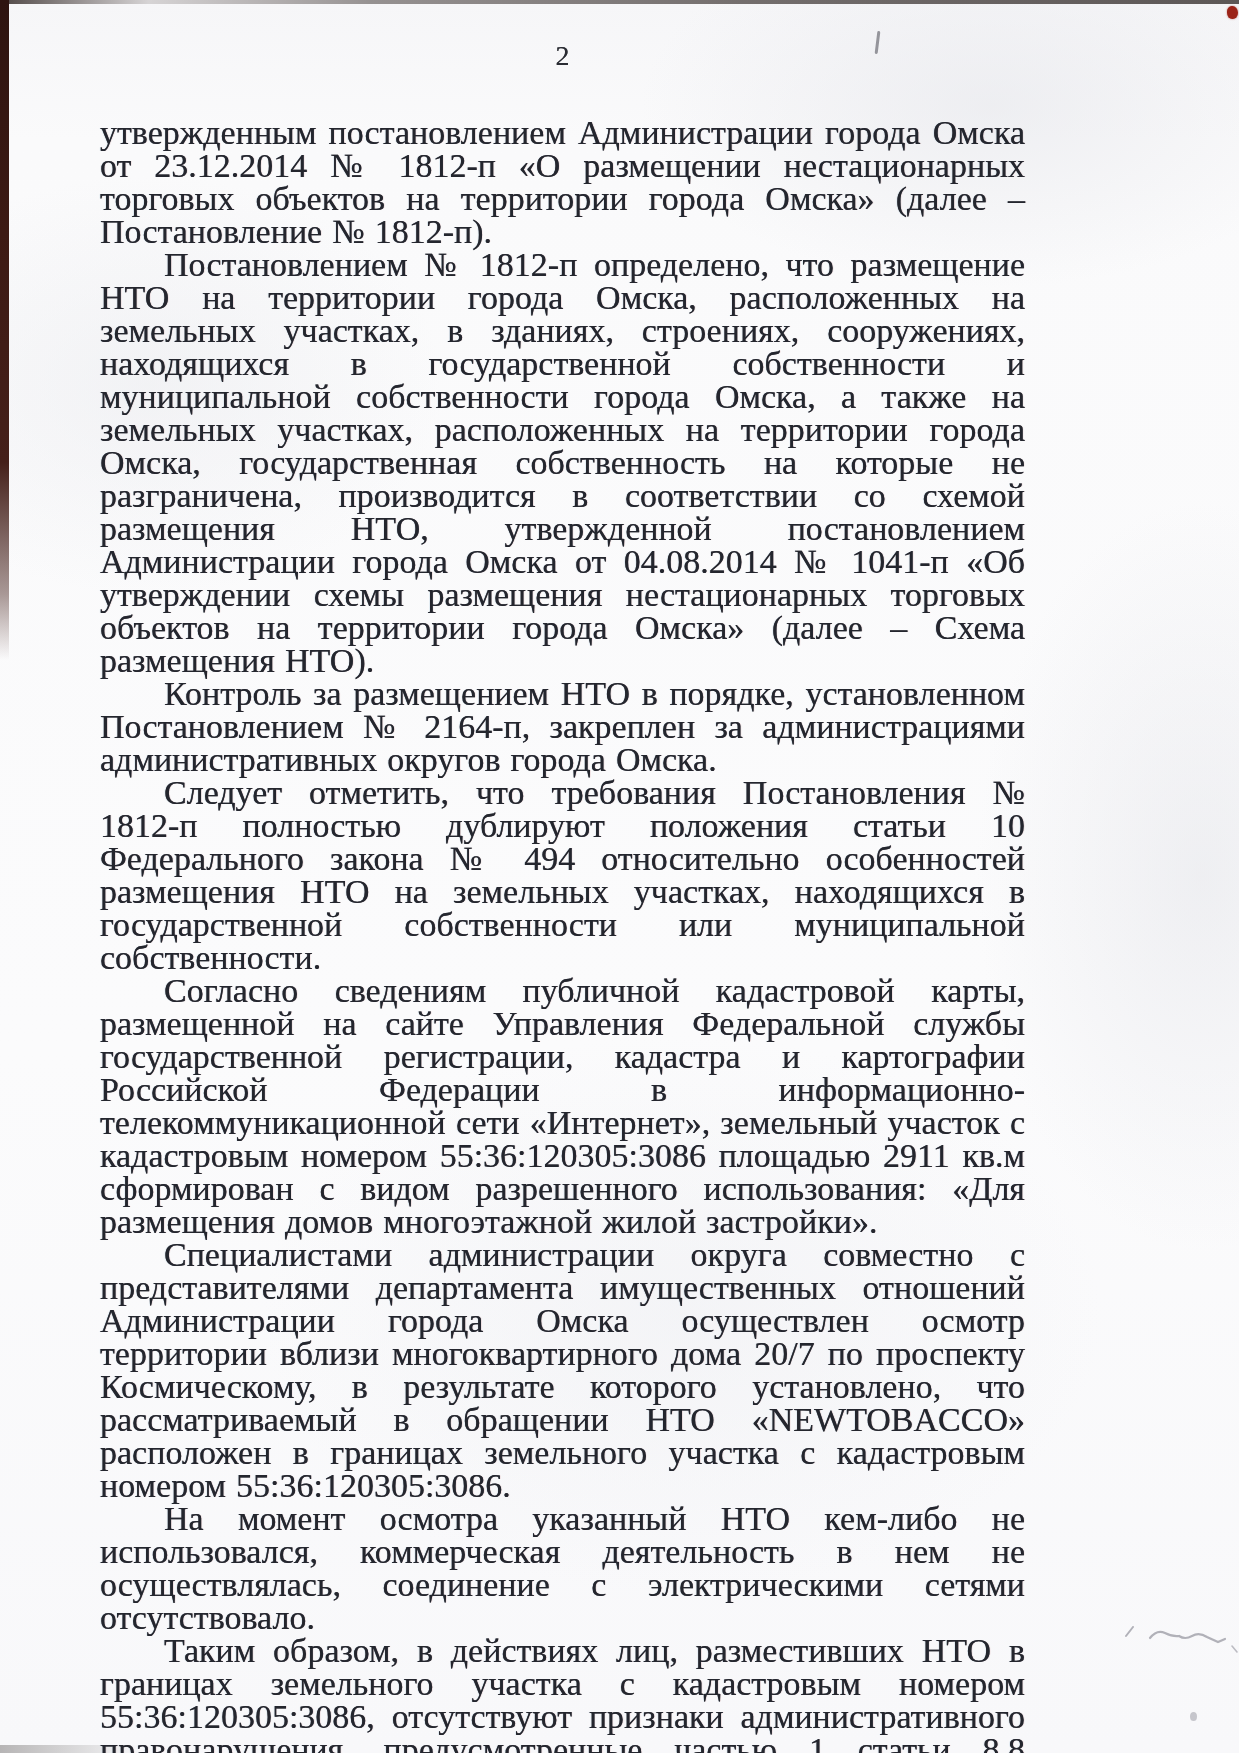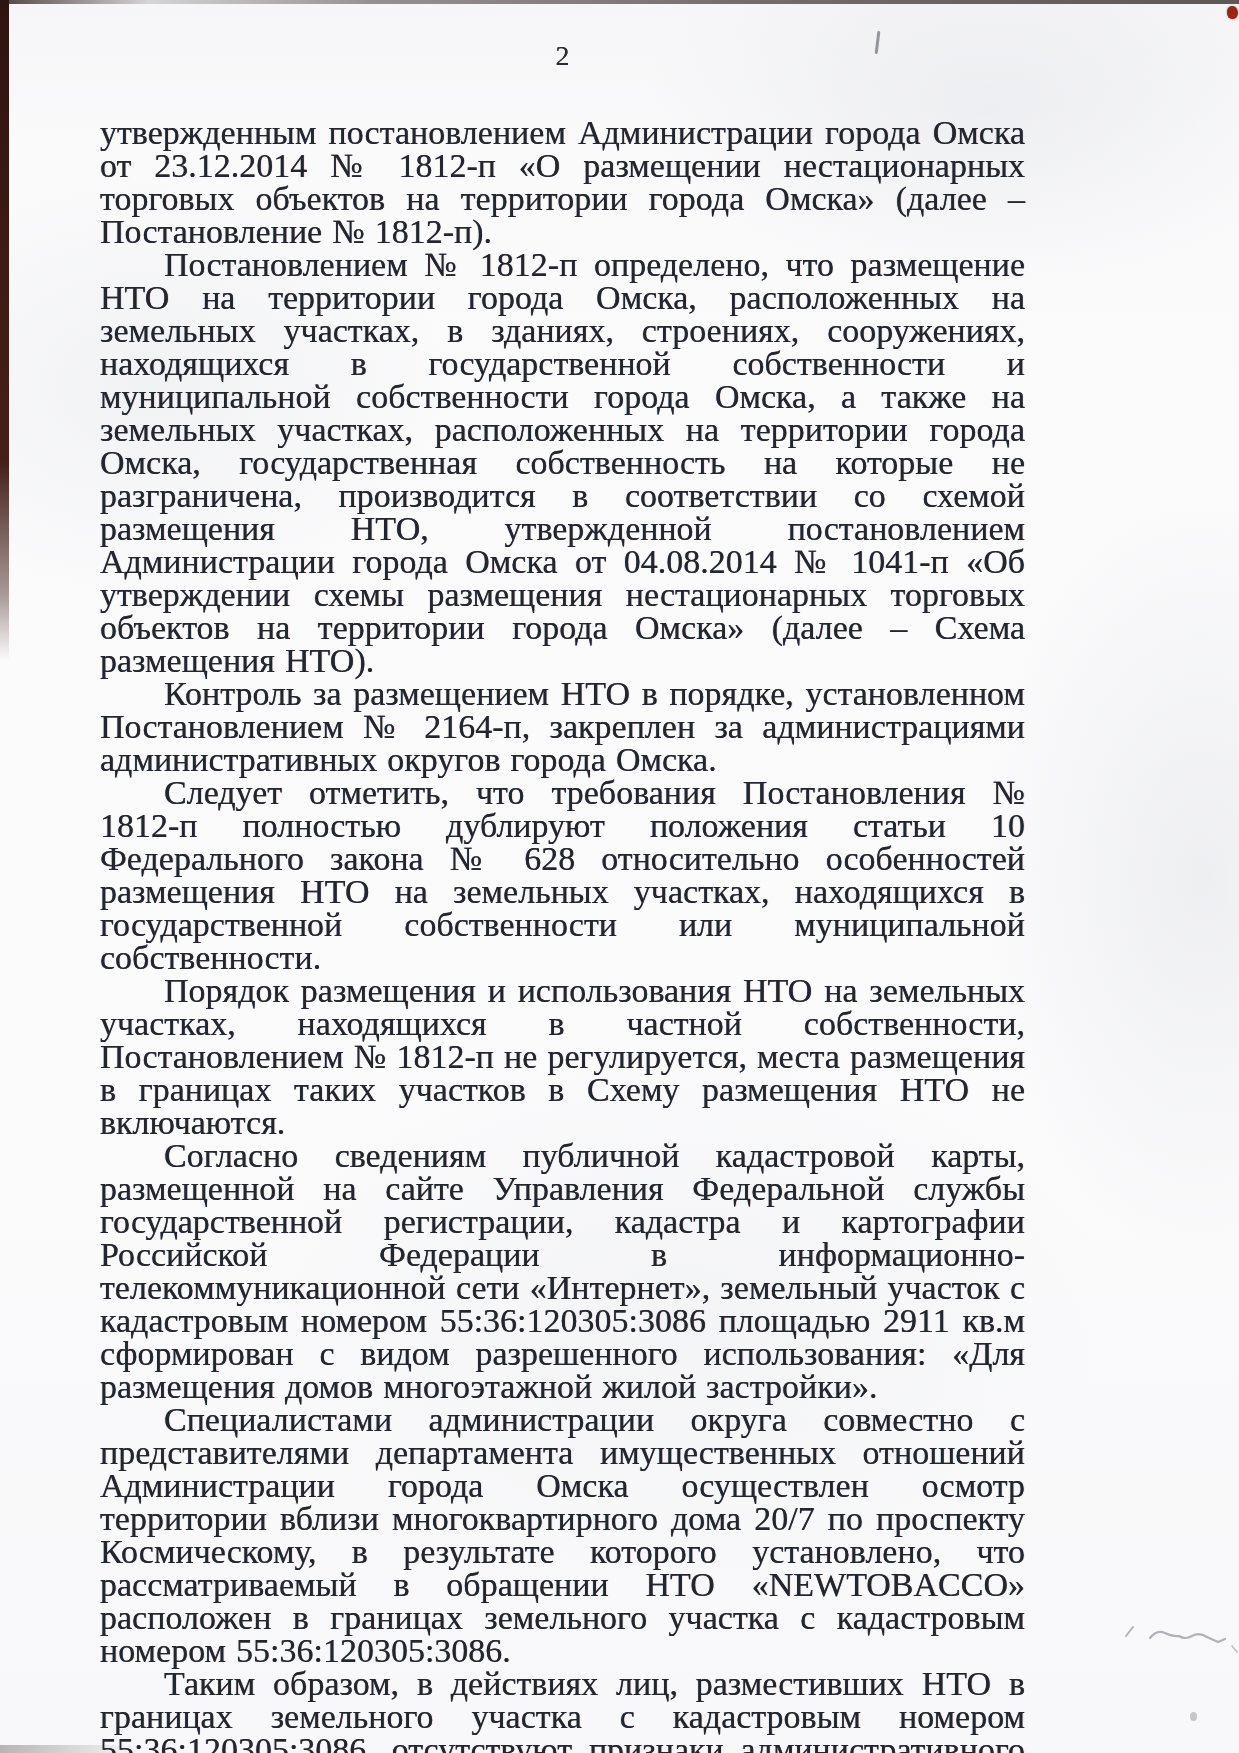--- a/index.html
+++ b/index.html
@@ -84,18 +84,18 @@
   <path d="M14 30 l7 -9" stroke="#9a9aa3" stroke-width="2" fill="none" stroke-linecap="round"></path>
   <path d="M38 32 q7 -9 15 -5 t14 3 q6 4 13 0 t15 1 l11 5 l7 -3" stroke="#9a9aa3" stroke-width="2.2" fill="none" stroke-linecap="round"></path>
   <path d="M120 40 l5 6" stroke="#a8a8b0" stroke-width="1.6" fill="none" stroke-linecap="round"></path>
 </svg>
 
 <div class="page-number">2</div>
 <div class="doc-body">
     <p class="para">утвержденным постановлением Администрации города Омска от 23.12.2014 № 1812-п «О размещении нестационарных торговых объектов на территории города Омска» (далее – Постановление № 1812-п).</p>
     <p class="para indent">Постановлением № 1812-п определено, что размещение НТО на территории города Омска, расположенных на земельных участках, в зданиях, строениях, сооружениях, находящихся в государственной собственности и муниципальной собственности города Омска, а также на земельных участках, расположенных на территории города Омска, государственная собственность на которые не разграничена, производится в соответствии со схемой размещения НТО, утвержденной постановлением Администрации города Омска от 04.08.2014 № 1041-п «Об утверждении схемы размещения нестационарных торговых объектов на территории города Омска» (далее – Схема размещения НТО).</p>
     <p class="para indent">Контроль за размещением НТО в порядке, установленном Постановлением № 2164-п, закреплен за администрациями административных округов города Омска.</p>
-    <p class="para indent">Следует отметить, что требования Постановления № 1812-п полностью дублируют положения статьи 10 Федерального закона № 628 относительно особенностей размещения НТО на земельных участках, находящихся в государственной собственности или муниципальной собственности.</p>
-    <p class="para indent">Порядок размещения и использования НТО на земельных участках, находящихся в частной собственности, Постановлением № 1812-п не регулируется, места размещения в границах таких участков в Схему размещения НТО не включаются.</p>
+    <p class="para indent">Следует отметить, что требования Постановления № 1812-п полностью дублируют положения статьи 10 Федерального закона № 494 относительно особенностей размещения НТО на земельных участках, находящихся в государственной собственности или муниципальной собственности.</p>
     <p class="para indent">Согласно сведениям публичной кадастровой карты, размещенной на сайте Управления Федеральной службы государственной регистрации, кадастра и картографии Российской Федерации в информационно-телекоммуникационной сети «Интернет», земельный участок с кадастровым номером 55:36:120305:3086 площадью 2911 кв.м сформирован с видом разрешенного использования: «Для размещения домов многоэтажной жилой застройки».</p>
     <p class="para indent">Специалистами администрации округа совместно с представителями департамента имущественных отношений Администрации города Омска осуществлен осмотр территории вблизи многоквартирного дома 20/7 по проспекту Космическому, в результате которого установлено, что рассматриваемый в обращении НТО «NEWTOBACCO» расположен в границах земельного участка с кадастровым номером 55:36:120305:3086.</p>
+    <p class="para indent">На момент осмотра указанный НТО кем-либо не использовался, коммерческая деятельность в нем не осуществлялась, соединение с электрическими сетями отсутствовало.</p>
     <p class="para indent">Таким образом, в действиях лиц, разместивших НТО в границах земельного участка с кадастровым номером 55:36:120305:3086, отсутствуют признаки административного правонарушения, предусмотренные частью 1 статьи 8.8 Кодекса Российской Федерации об административных правонарушениях – использование земельного участка не по целевому назначению в соответствии</p>
   </div>
 
 </body></html>

